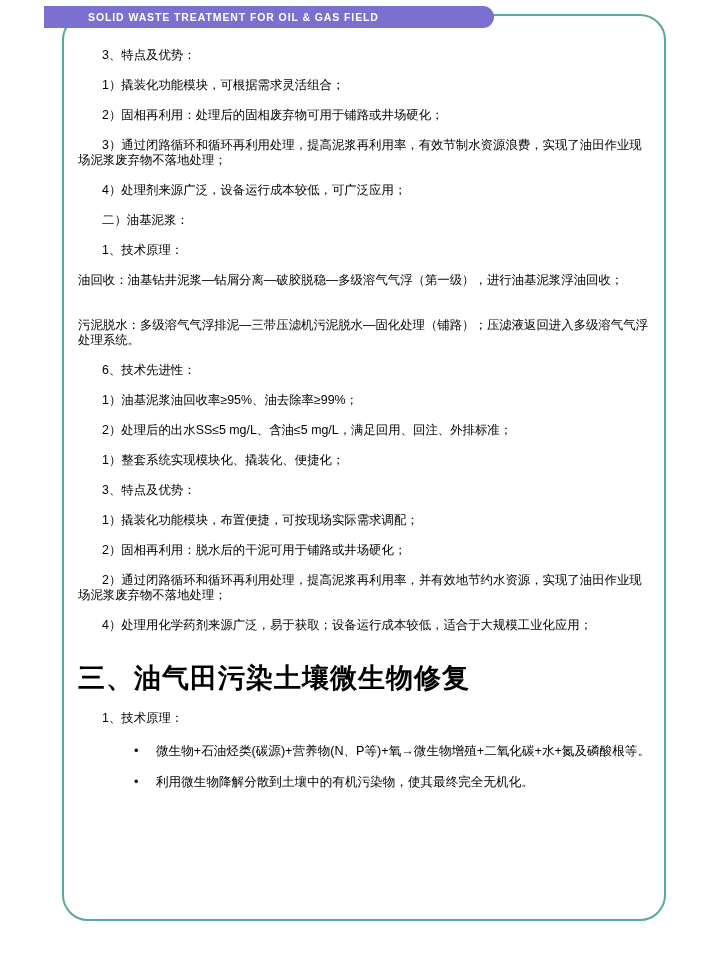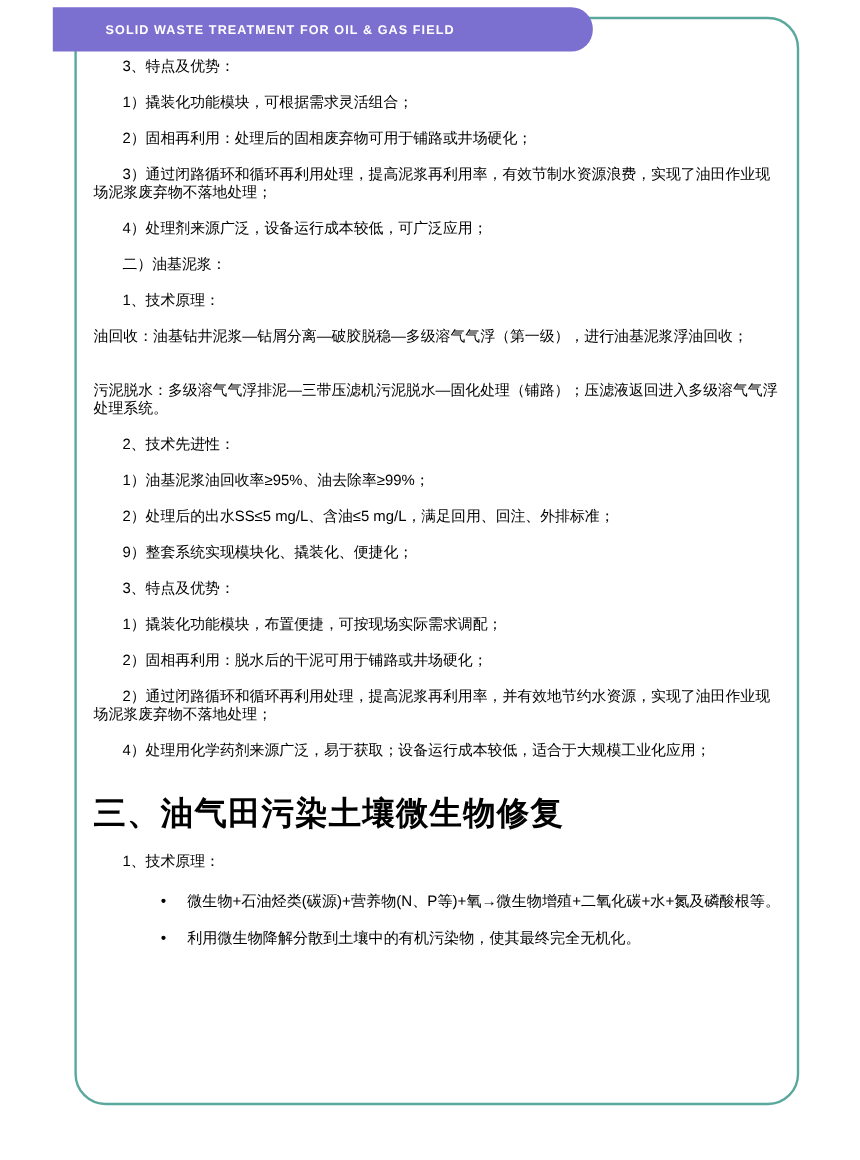--- a/index.html
+++ b/index.html
@@ -28,21 +28,21 @@
     box-sizing: border-box;
     pointer-events: none;
   }
 
   
   .header-banner {
     position: absolute;
     left: 44px;
     top: 6px;
     width: 450px;
-    height: 37px;
+    height: 22px;
     background: #7b6fd0;
     border-radius: 0 18px 18px 0;
     display: flex;
     align-items: center;
   }
   .header-banner .title {
     color: #ffffff;
     font-size: 10.5px;
     font-weight: bold;
     letter-spacing: 0.9px;
@@ -141,30 +141,30 @@
   <div class="spacer"></div>
 
   <p class="para">油回收：油基钻井泥浆—钻屑分离—破胶脱稳—多级溶气气浮（第一级），进行油基泥浆浮油回收；</p>
   <div class="spacer"></div>
 
   <div class="spacer"></div>
 
   <p class="para">污泥脱水：多级溶气气浮排泥—三带压滤机污泥脱水—固化处理（铺路）；压滤液返回进入多级溶气气浮处理系统。</p>
   <div class="spacer"></div>
 
-  <p class="para indent-2">2、技术先进性：</p>
+  <p class="para indent-2">6、技术先进性：</p>
   <div class="spacer"></div>
 
   <p class="para indent-2">1）油基泥浆油回收率≥95%、油去除率≥99%；</p>
   <div class="spacer"></div>
 
   <p class="para indent-2">2）处理后的出水SS≤5 mg/L、含油≤5 mg/L，满足回用、回注、外排标准；</p>
   <div class="spacer"></div>
 
-  <p class="para indent-2">9）整套系统实现模块化、撬装化、便捷化；</p>
+  <p class="para indent-2">1）整套系统实现模块化、撬装化、便捷化；</p>
   <div class="spacer"></div>
 
   <p class="para indent-2">3、特点及优势：</p>
   <div class="spacer"></div>
 
   <p class="para indent-2">1）撬装化功能模块，布置便捷，可按现场实际需求调配；</p>
   <div class="spacer"></div>
 
   <p class="para indent-2">2）固相再利用：脱水后的干泥可用于铺路或井场硬化；</p>
   <div class="spacer"></div>

